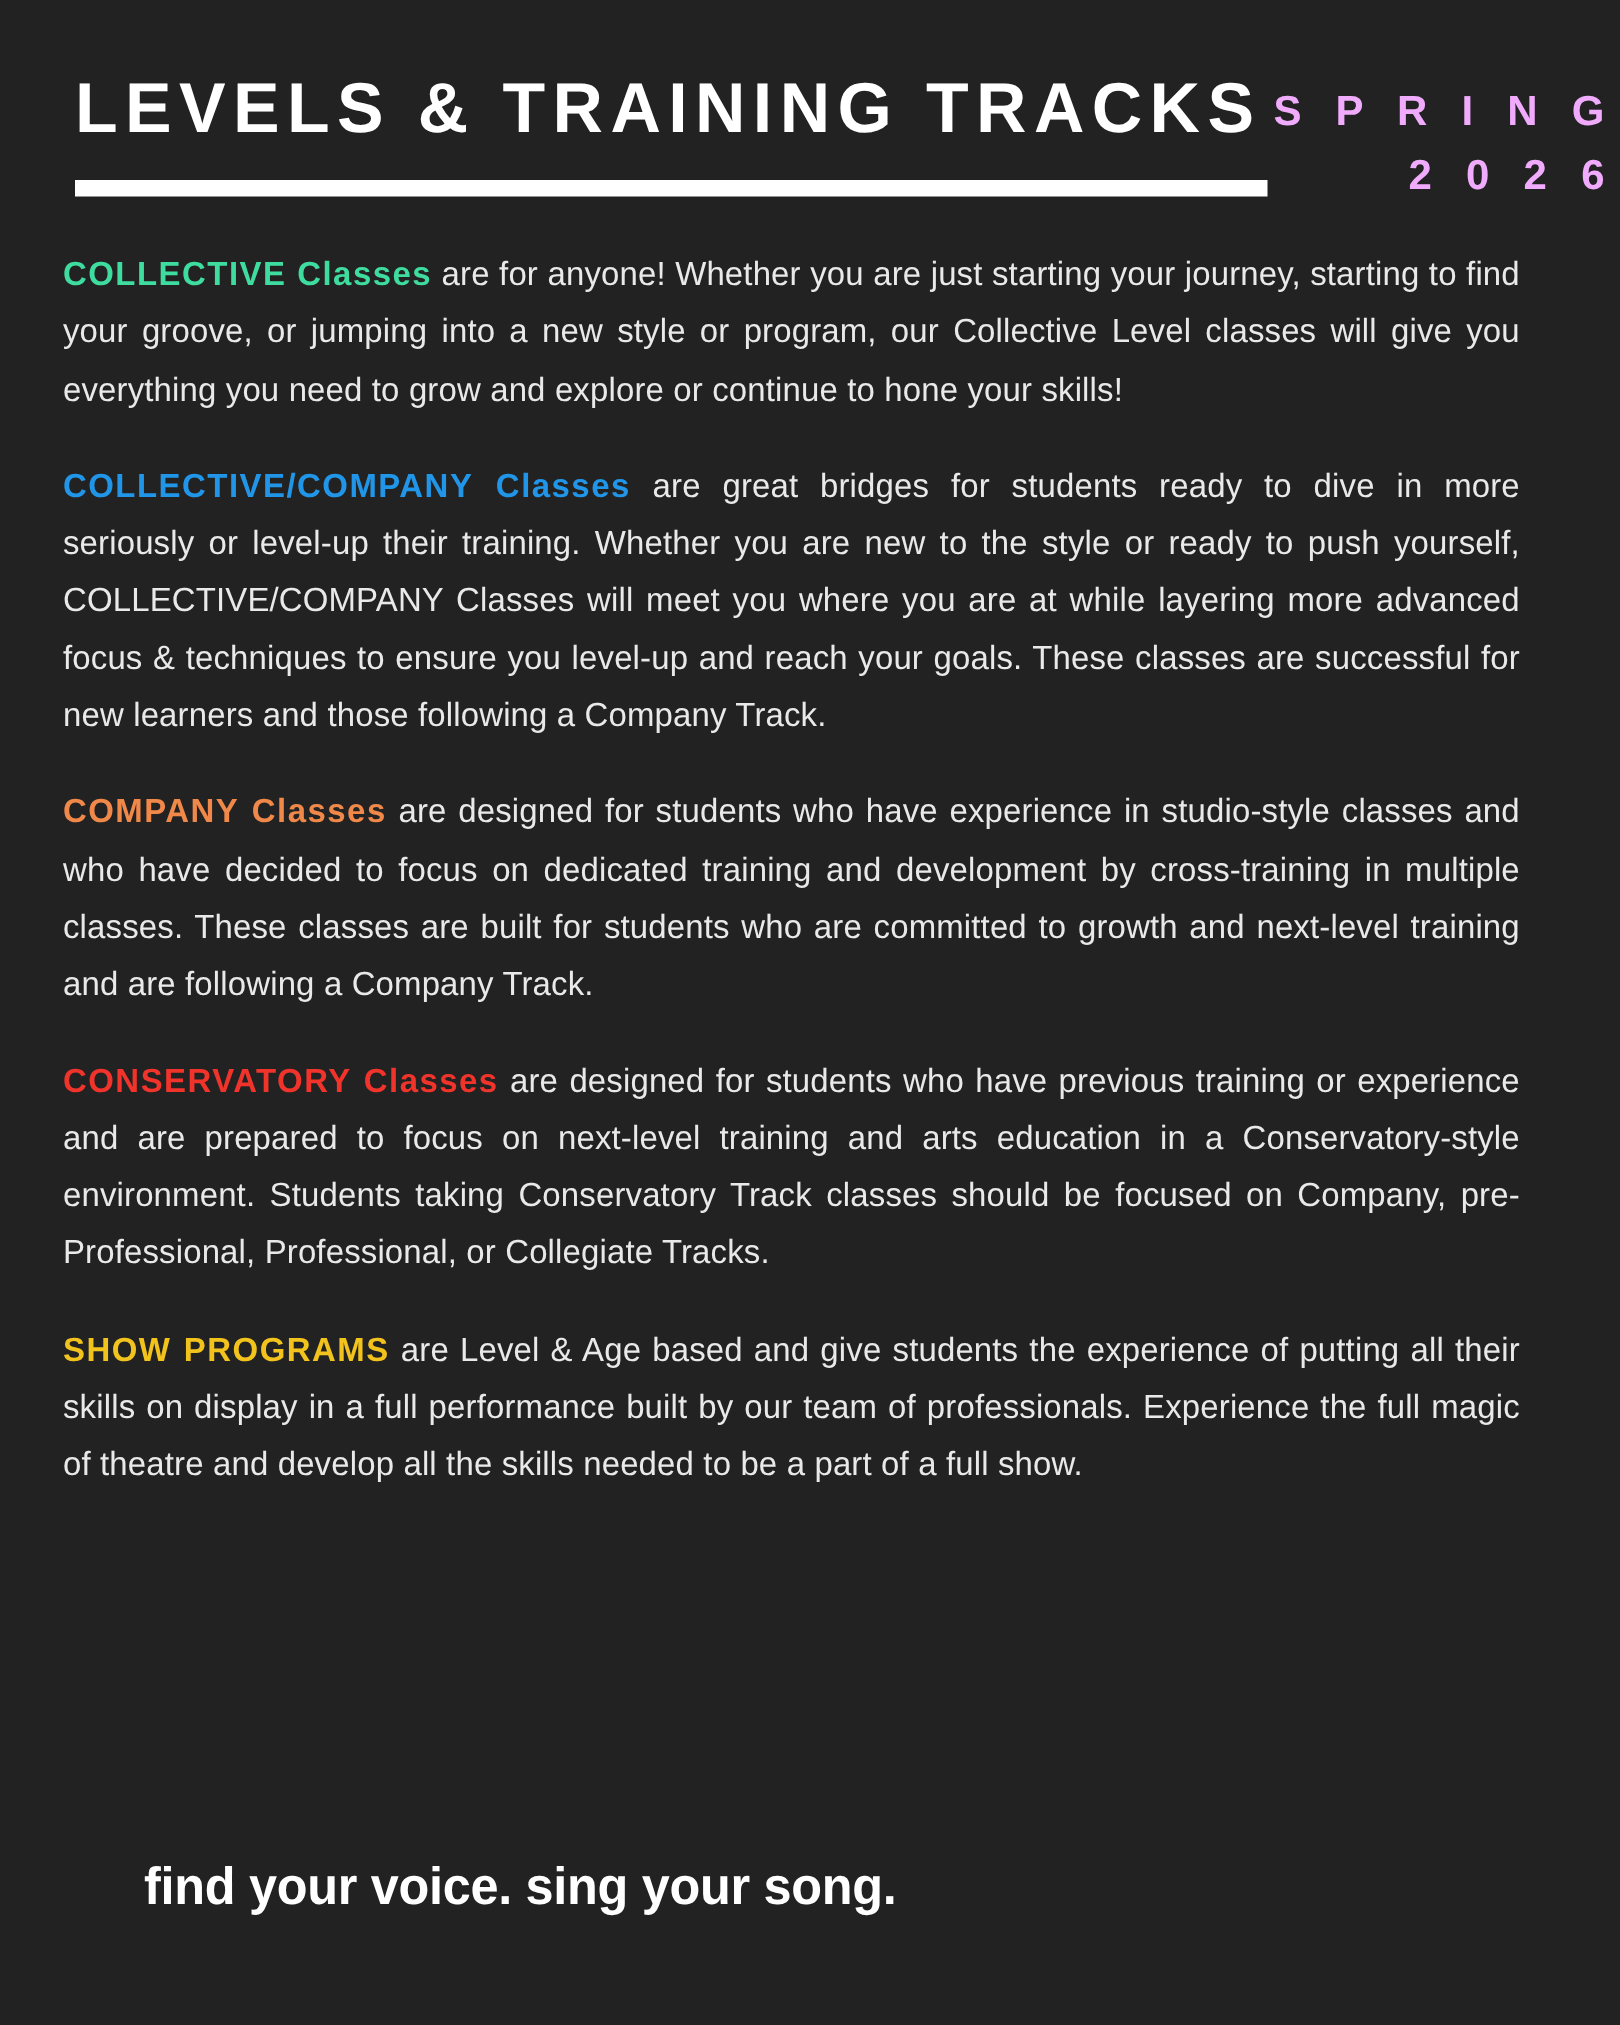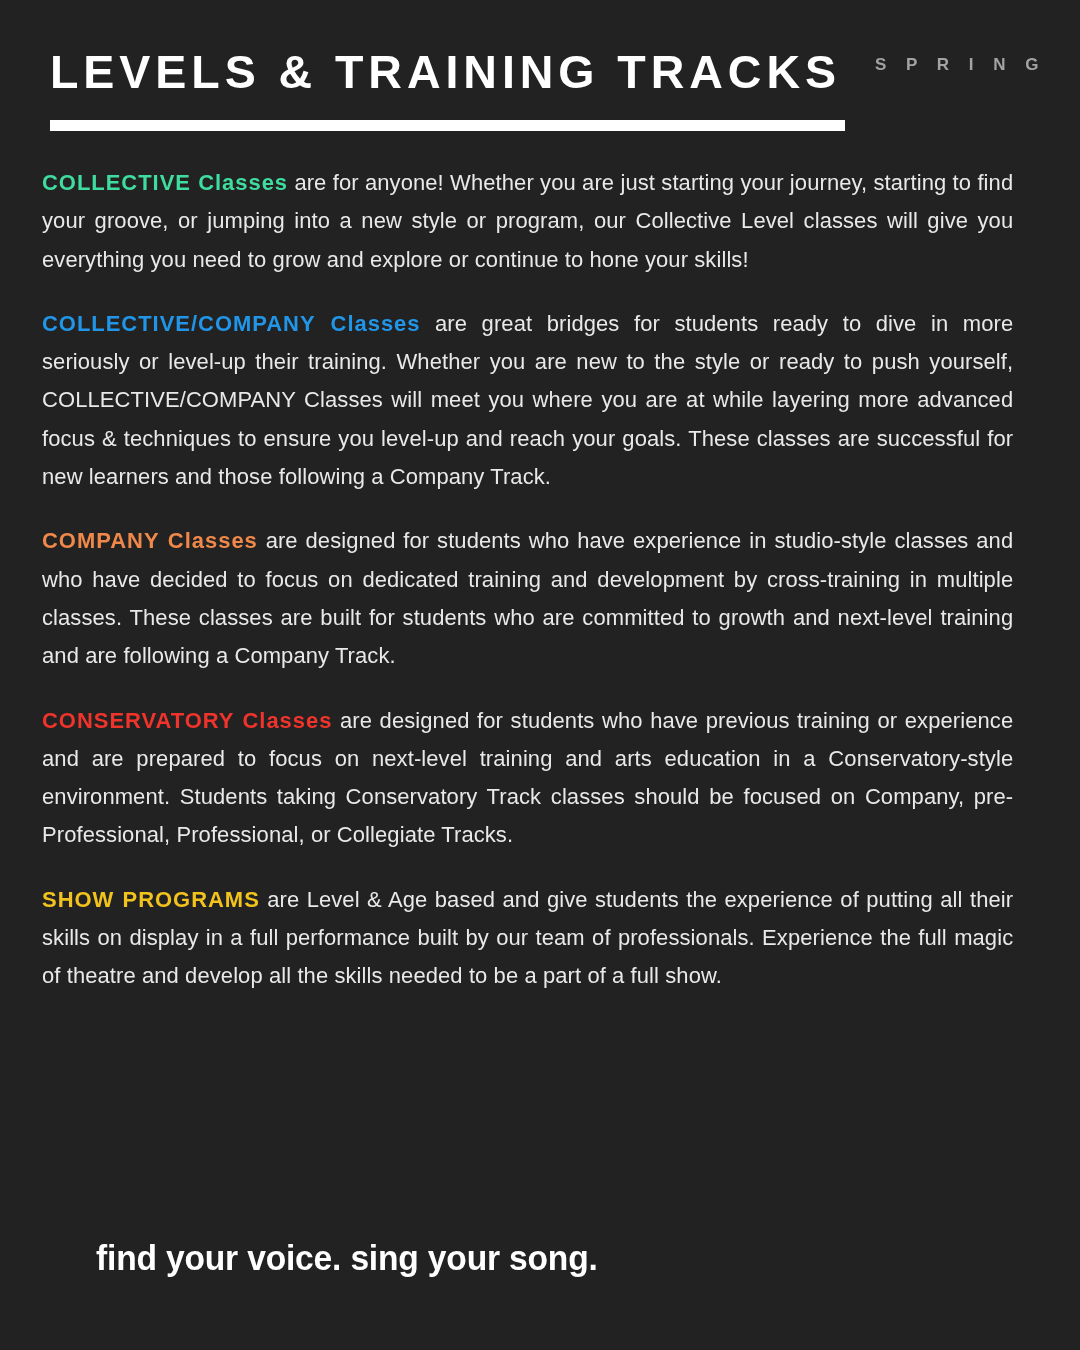--- a/index.html
+++ b/index.html
@@ -49,23 +49,23 @@
     padding-top: 8px;
   }
   .season-block {
     text-align: right;
     padding-top: 12px;
     margin-right: 2px;
   }
   .season-line {
     font-family: "Liberation Sans", sans-serif;
     font-weight: bold;
-    font-size: 17px;
+    font-size: 28px;
     letter-spacing: 7.5px;
-    color: #a3a3a3;
+    color: #f0abfc;
     line-height: 1.55;
     white-space: nowrap;
   }
   .title-rule {
     position: absolute;
     left: 0px;
     top: 80px;
     width: 795px;
     height: 11px;
     background: #ffffff;
@@ -146,20 +146,21 @@
 </head>
 <body>
 
 <div class="page">
 
   <div class="header">
     <div class="title-row">
       <div class="main-title">LEVELS &amp; TRAINING TRACKS</div>
       <div class="season-block">
         <div class="season-line">S P R I N G</div>
+        <div class="season-line">2 0 2 6</div>
       </div>
     </div>
     <div class="title-rule"></div>
   </div>
 
   <div class="content">
 
     <p class="para">
       <span class="lead lead-collective">COLLECTIVE Classes</span><span> are for anyone!  Whether you are just starting your journey, starting to find your groove, or jumping into a new style or program, our Collective Level classes will give you everything you need to grow and explore or continue to hone your skills!</span>
     </p>

